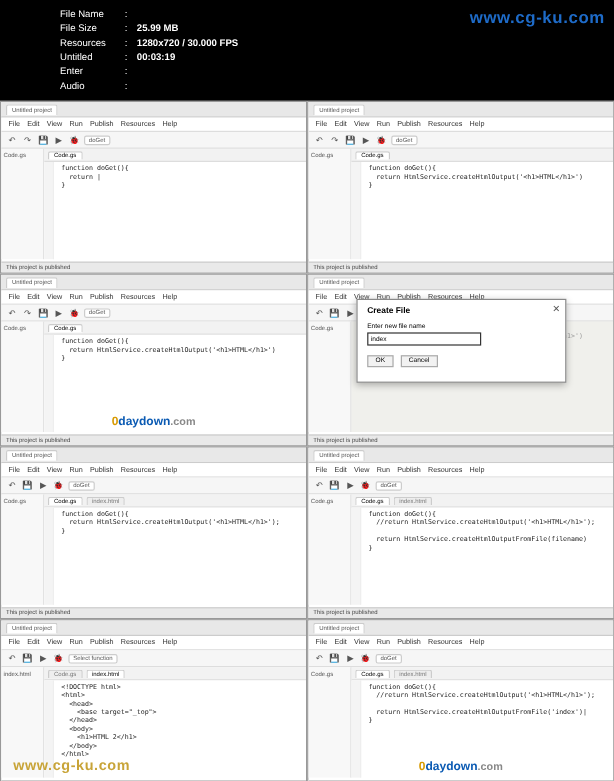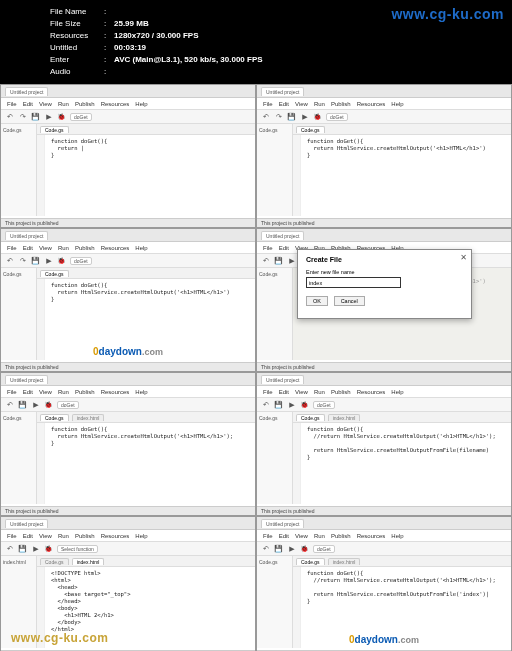--- a/index.html
+++ b/index.html
@@ -60,21 +60,20 @@
     <span class="meta-val">1280x720 / 30.000 FPS</span>
   </div>
   <div class="meta-row">
     <span class="meta-label">Untitled</span>
     <span class="meta-colon">:</span>
     <span class="meta-val">00:03:19</span>
   </div>
   <div class="meta-row">
     <span class="meta-label">Enter</span>
     <span class="meta-colon">:</span>
-    <span class="meta-val">AVC (Main@L3.1), 520 kb/s, 30.000 FPS</span>
   </div>
   <div class="meta-row">
     <span class="meta-label">Audio</span>
     <span class="meta-colon">:</span>
   </div>
 </div>
 <div class="wm-top">www.cg-ku.com</div>
 
 <div class="grid">
 

